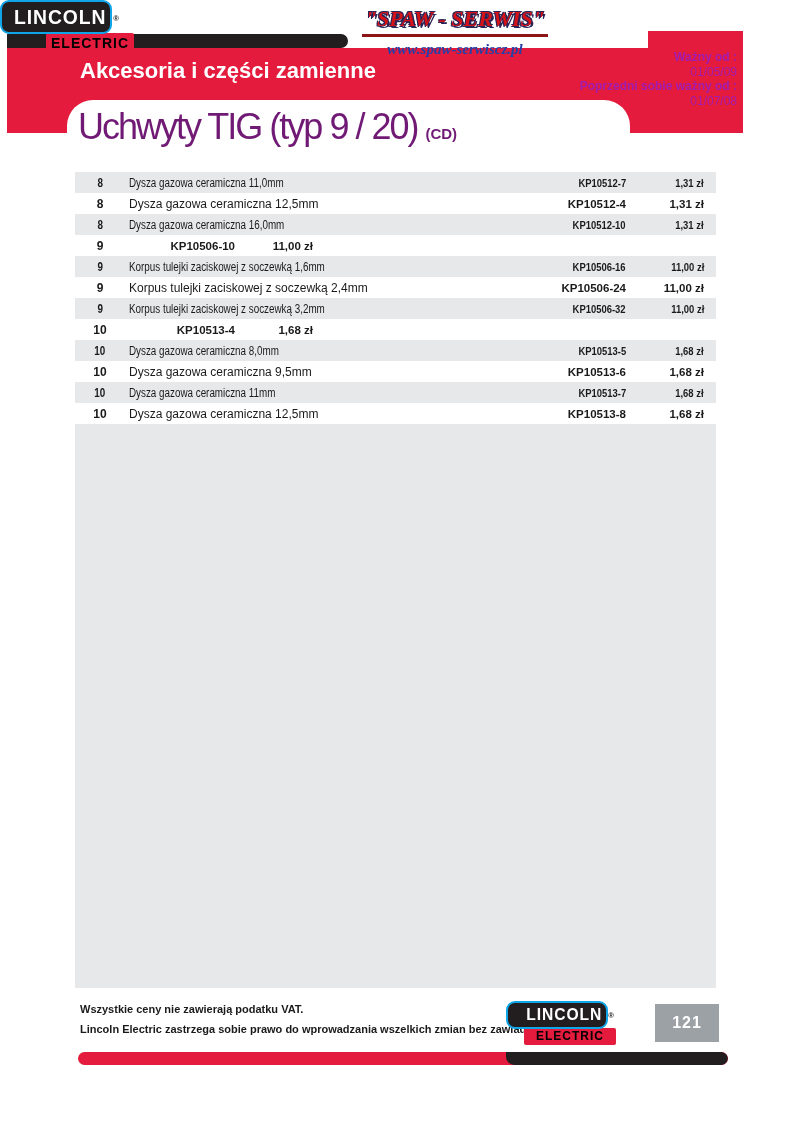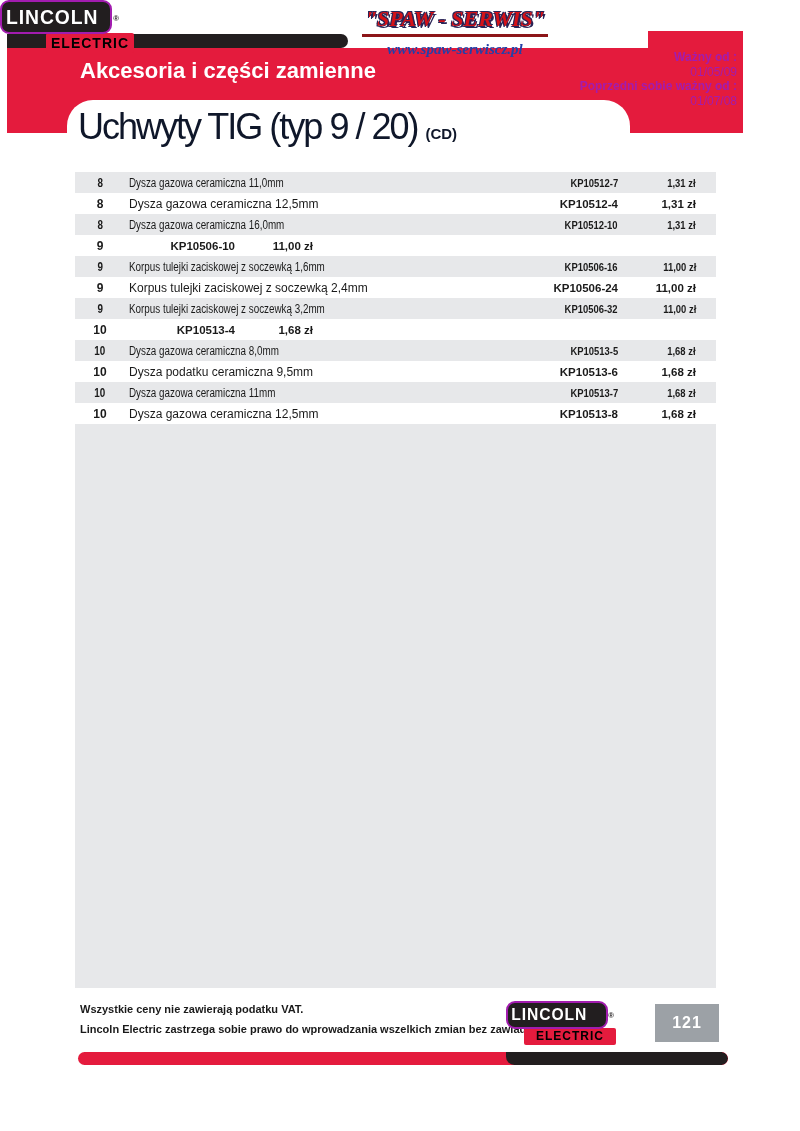--- a/index.html
+++ b/index.html
@@ -14,22 +14,22 @@
                font-size:22px; line-height:26px; white-space:nowrap;
                color:var(--logo-red,#d41218);
                text-shadow:-1px -1px 0 #2a2456, 1px -1px 0 #2a2456, -1px 1px 0 #2a2456,
                             2px 2px 0 #2a2456; }
   .spaw-rule { height:3px; background:#8c1518; margin-top:2px; }
   .spaw-url { font-family:"Liberation Serif", serif; font-style:italic; font-weight:bold;
               font-size:15px; color:var(--url-blue,#2440a8); margin-top:4px; }
 
   
   .lincoln { text-align:left; }
-  .lincoln .lbox { background:var(--black,#221e1f); color:#fff; border:2px solid #a21caf;
-                   border-radius:9px; font-weight:bold; text-align:left; position:relative;
+  .lincoln .lbox { background:var(--black,#221e1f); color:#fff; border:2px solid #0ea5e9;
+                   border-radius:9px; font-weight:bold; text-align:right; position:relative;
                    letter-spacing:1px; }
   .lincoln .lbox > span { display:inline-block; transform:scaleX(0.92); transform-origin:center; }
   .lincoln .reg { position:absolute; font-size:8px; color:var(--black,#221e1f); }
   .lincoln .ltab { background:var(--red,#e41b3d); color:#000000; font-weight:bold;
                    text-align:center; border-radius:2px; letter-spacing:1px; }
   .lincoln-top .lbox { width:112px; height:34px; line-height:30px; font-size:21px; }
   .lincoln-top .reg { right:-10px; top:2px; }
   .lincoln-top .ltab { width:88px; height:20px; line-height:20px; font-size:14px;
                        margin:-1px 0 0 46px; }
   .lincoln-foot .lbox { width:102px; height:28px; line-height:24px; font-size:17px; }
@@ -43,33 +43,33 @@
   .black-bar { left:7px; top:34px; width:341px; height:14px; background:var(--black,#221e1f);
                border-radius:0 10px 10px 0; }
   .white-notch { left:67px; top:100px; width:563px; height:34px; background:#fff;
                  border-radius:26px 26px 0 0; }
   .section-title { left:80px; top:58px; color:#fff; font-size:22px; font-weight:bold; }
   .validity { right:63px; top:50px; text-align:right; color:#a21caf; font-size:12px;
               line-height:14.5px; }
   .validity .vlabel { font-weight:bold; }
 
   
-  .page-title { left:78px; top:106px; white-space:nowrap; color:#0f172a; }
+  .page-title { left:78px; top:106px; white-space:nowrap; color:#701a75; }
   .pt-main { font-size:36px; letter-spacing:-2px; }
   .pt-suffix { font-size:15px; font-weight:bold; letter-spacing:0; margin-left:8px; }
 
   
   .parts-table { left:75px; top:172px; width:641px; }
   .row { display:flex; align-items:center; height:21px; font-size:12px; color:#1a1a1a; }
   .row.shaded { background:var(--row-gray,#e7e8ea); }
   .cell-qty   { width:50px; text-align:center; font-weight:bold; }
   .cell-desc  { flex:1; padding-left:4px; }
   .cell-cat   { width:110px; text-align:right; font-weight:bold; font-size:11.5px; }
   .cell-price { width:78px; text-align:right; font-weight:bold; font-size:11.5px;
-                padding-right:0; margin-right:20px; }
+                padding-right:0; margin-right:12px; }
   .row.shaded .cell-qty span, .row.shaded .cell-desc span,
   .row.shaded .cell-cat span, .row.shaded .cell-price span
               { display:inline-block; transform:scaleX(0.82); }
   .row.shaded .cell-qty span   { transform-origin:center; }
   .row.shaded .cell-desc span  { transform-origin:left center; }
   .row.shaded .cell-cat span, .row.shaded .cell-price span { transform-origin:right center; }
 
   .gray-block { left:75px; top:424px; width:641px; height:564px;
                 background:var(--row-gray,#e7e8ea); }
 
@@ -178,21 +178,21 @@
 
   <div class="row shaded">
     <div class="cell-qty"><span>10</span></div>
     <div class="cell-desc"><span>Dysza gazowa ceramiczna 8,0mm</span></div>
     <div class="cell-cat"><span>KP10513-5</span></div>
     <div class="cell-price"><span>1,68 zł</span></div>
   </div>
 
   <div class="row">
     <div class="cell-qty"><span>10</span></div>
-    <div class="cell-desc"><span>Dysza podatku ceramiczna 9,5mm</span></div>
+    <div class="cell-desc"><span>Dysza gazowa ceramiczna 9,5mm</span></div>
     <div class="cell-cat"><span>KP10513-6</span></div>
     <div class="cell-price"><span>1,68 zł</span></div>
   </div>
 
   <div class="row shaded">
     <div class="cell-qty"><span>10</span></div>
     <div class="cell-desc"><span>Dysza gazowa ceramiczna 11mm</span></div>
     <div class="cell-cat"><span>KP10513-7</span></div>
     <div class="cell-price"><span>1,68 zł</span></div>
   </div>

